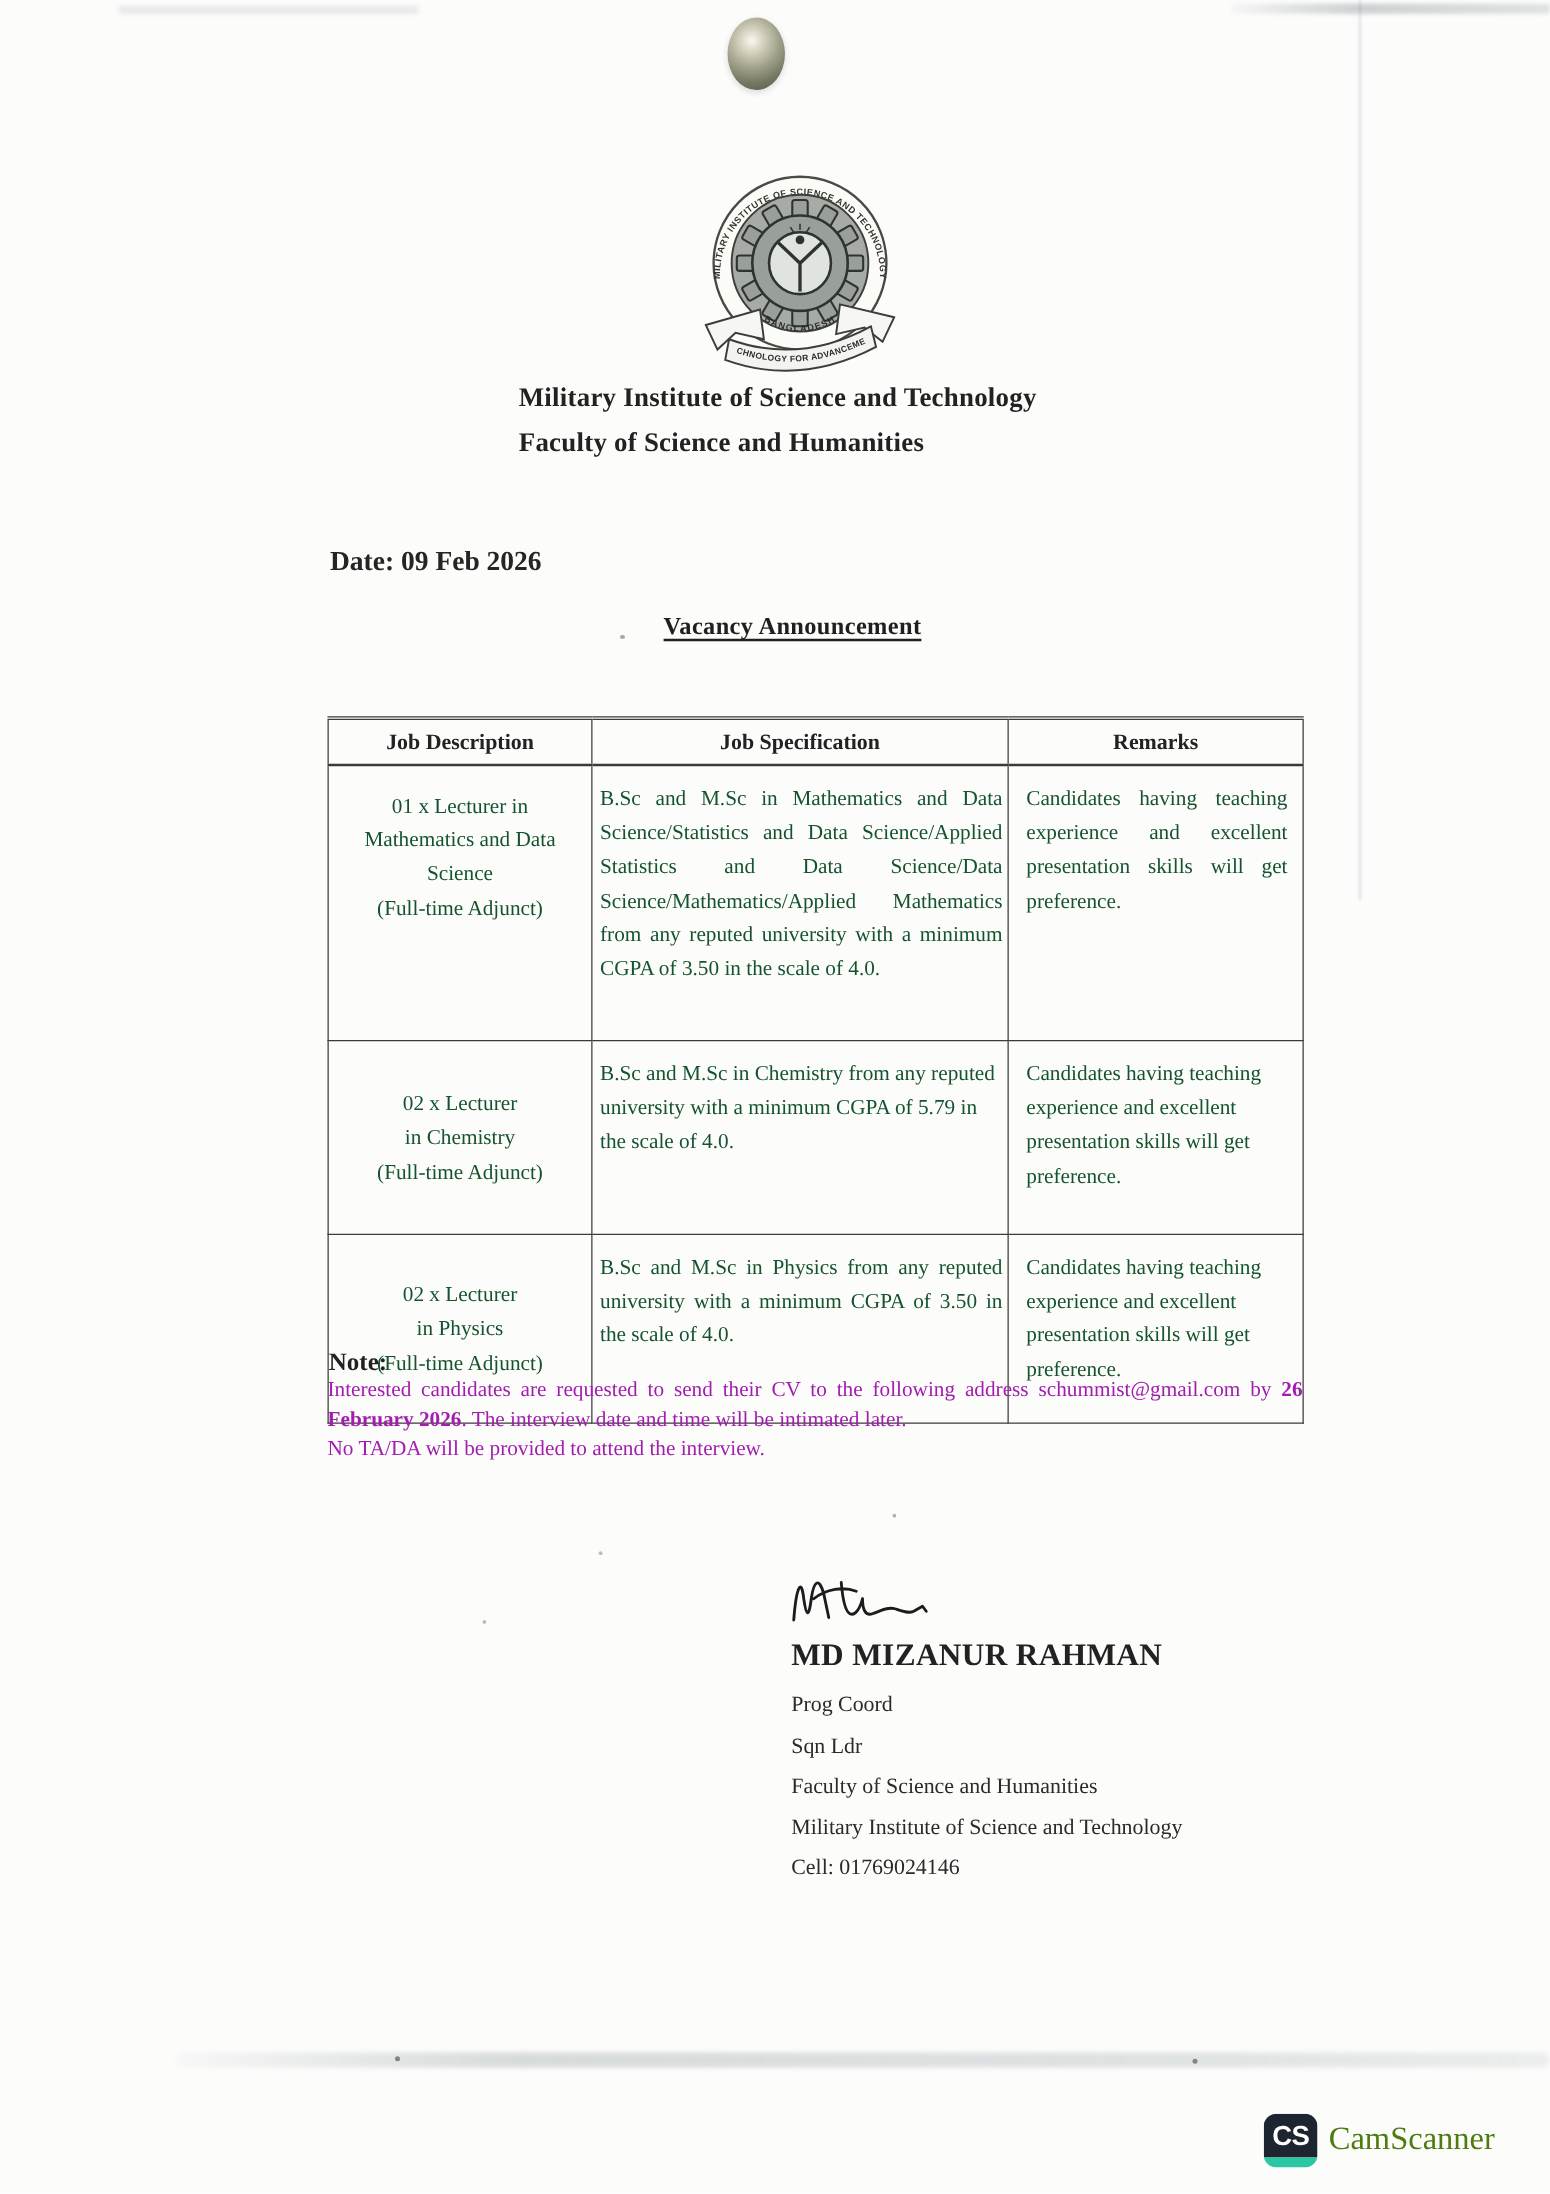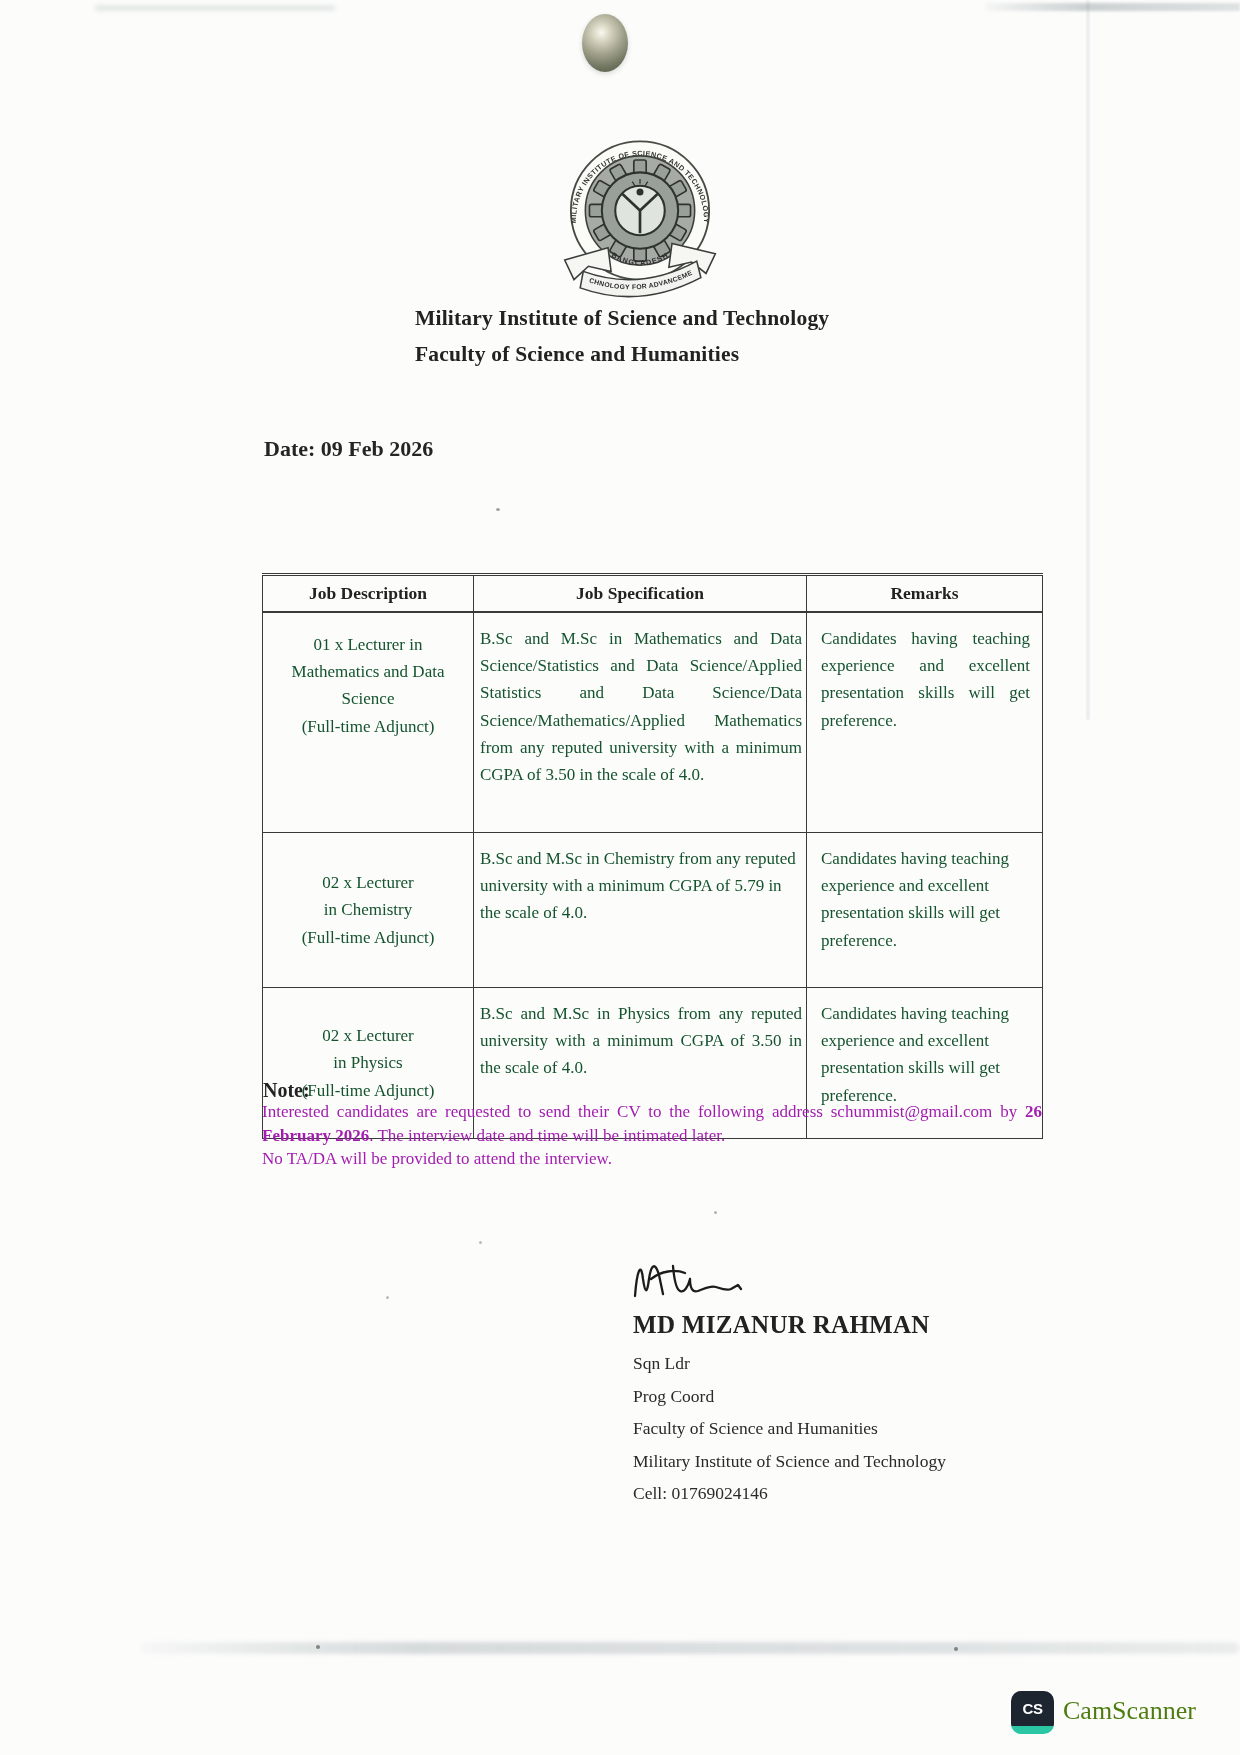--- a/index.html
+++ b/index.html
@@ -48,21 +48,21 @@
   .note-bold{font-weight:bold;}
   
   .sig-svg{position:absolute;left:628px;top:1250px;}
   .sig-block{position:absolute;left:633px;top:1311px;}
   .sig-name{font-weight:bold;font-size:25px;letter-spacing:0.3px;color:#222;margin-bottom:8px;}
   .sig-line{font-size:17.5px;line-height:32.5px;color:#2a2a2a;}
   
   .cs-badge{position:absolute;left:1011px;top:1691px;width:43px;height:43px;border-radius:10px;overflow:hidden;
       font-family:"Liberation Sans","DejaVu Sans",sans-serif;}
   .cs-top{height:35px;display:flex;align-items:center;justify-content:center;
-      color:#fff;font-weight:800;font-size:15px;letter-spacing:-0.5px;}
+      color:#fff;font-weight:800;font-size:22px;letter-spacing:-0.5px;}
   .cs-strip{height:8px;}
   .cs-text{position:absolute;left:1063px;top:1696px;font-size:26px;color:#4d7c0f;
       font-family:"Liberation Serif","DejaVu Serif",serif;}
 </style>
 </head>
 <body>
 
 <div class="page">
 
   <div class="edge-top-r"></div>
@@ -123,20 +123,23 @@
     </g>
   </svg>
 
   <div class="org-block">
     <div class="org-line">Military Institute of Science and Technology</div>
     <div class="org-line">Faculty of Science and Humanities</div>
   </div>
 
   <div class="date-line">Date: 09 Feb 2026</div>
 
+  <div class="doc-title-wrap">
+    <span class="doc-title">Vacancy Announcement</span>
+  </div>
 
   <table class="vtable">
     <colgroup>
         <col class="c1">
         <col class="c2">
         <col class="c3">
       </colgroup>
     <thead>
       <tr>
         <th>Job Description</th>
@@ -177,22 +180,22 @@
   </div>
 
   <svg class="sig-svg" width="132" height="58" viewBox="0 0 132 58">
     <path d="M7,46 C9,20 13,11 15,29 C17,43 19,45 21,29 C23,15 27,11 31,25 L35,44
              M23,29 C33,21 47,19 57,23
              M45,16 C46,28 48,39 52,41 C56,43 60,37 62,29
              M62,29 C62,37 64,43 70,41 C76,39 82,35 88,37 C94,39 99,41 103,39 L110,35 L113,39" stroke="#1c1c1c" stroke-width="2.3" fill="none" stroke-linecap="round" stroke-linejoin="round"></path>
   </svg>
   <div class="sig-block">
     <div class="sig-name">MD MIZANUR RAHMAN</div>
+    <div class="sig-line">Prog Coord</div>
     <div class="sig-line">Sqn Ldr</div>
-    <div class="sig-line">Prog Coord</div>
     <div class="sig-line">Faculty of Science and Humanities</div>
     <div class="sig-line">Military Institute of Science and Technology</div>
     <div class="sig-line">Cell: 01769024146</div>
   </div>
 
   <div class="cs-badge">
     <div class="cs-top" style="background: rgb(29, 37, 49);">CS</div>
     <div class="cs-strip" style="background: rgb(43, 199, 164);"></div>
   </div>
   <div class="cs-text">CamScanner</div>

